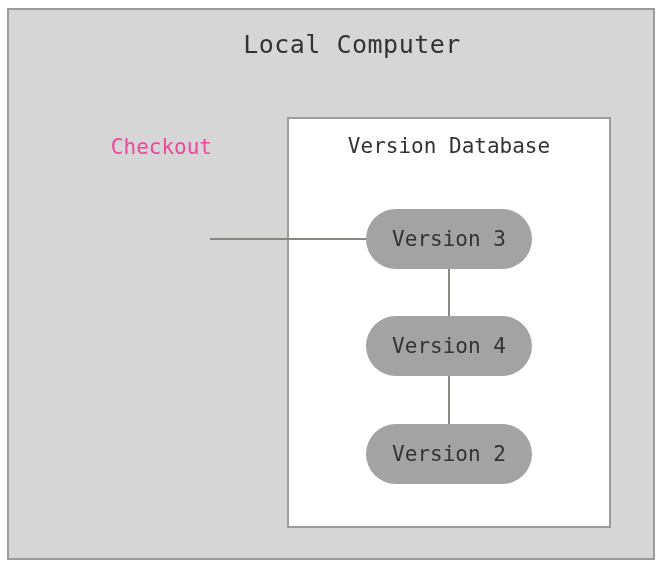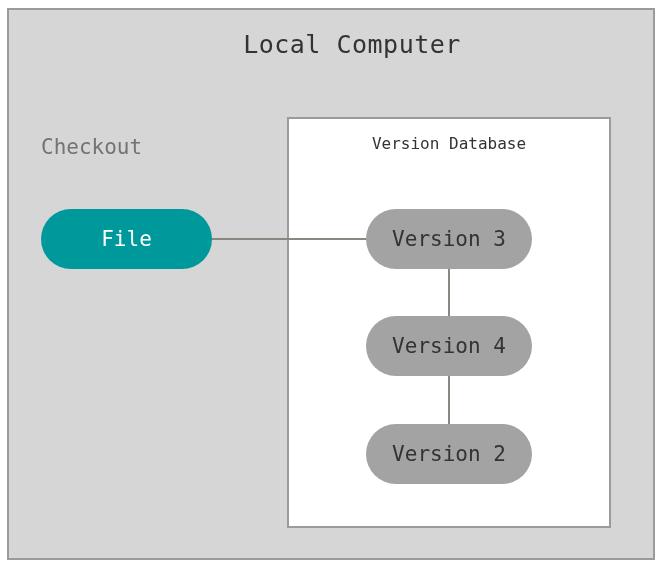--- a/index.html
+++ b/index.html
@@ -57,34 +57,34 @@
     background: #ffffff;
     border: 2px solid #9b9b9b;
   }
 
   .inner-title {
     position: absolute;
     left: 287px;
     top: 134px;
     width: 324px;
     text-align: center;
-    font-size: 16px;
+    font-size: 21px;
     color: #333333;
     white-space: nowrap;
   }
 
   
   .checkout-label {
     position: absolute;
     left: 41px;
     top: 135px;
     width: 171px;
-    text-align: left;
+    text-align: right;
     font-size: 21px;
-    color: #737373;
+    color: #ec4899;
     white-space: nowrap;
   }
 
   
   .node {
     position: absolute;
     box-sizing: border-box;
     height: 60px;
     border-radius: 30px;
     display: flex;
@@ -154,21 +154,20 @@
   <div class="checkout-label">Checkout</div>
 
   <div class="inner-box"></div>
 
   <div class="inner-title">Version Database</div>
 
   <div class="edge edge-h-file-v3"></div>
   <div class="edge edge-v-v3-v2"></div>
   <div class="edge edge-v-v2-v1"></div>
 
-  <div class="node node-file">File</div>
 
   <div class="node node-version node-v3">Version 3</div>
 
   <div class="node node-version node-v2">Version 4</div>
 
   <div class="node node-version node-v1">Version 2</div>
 
 </div>
 
 </body></html>

